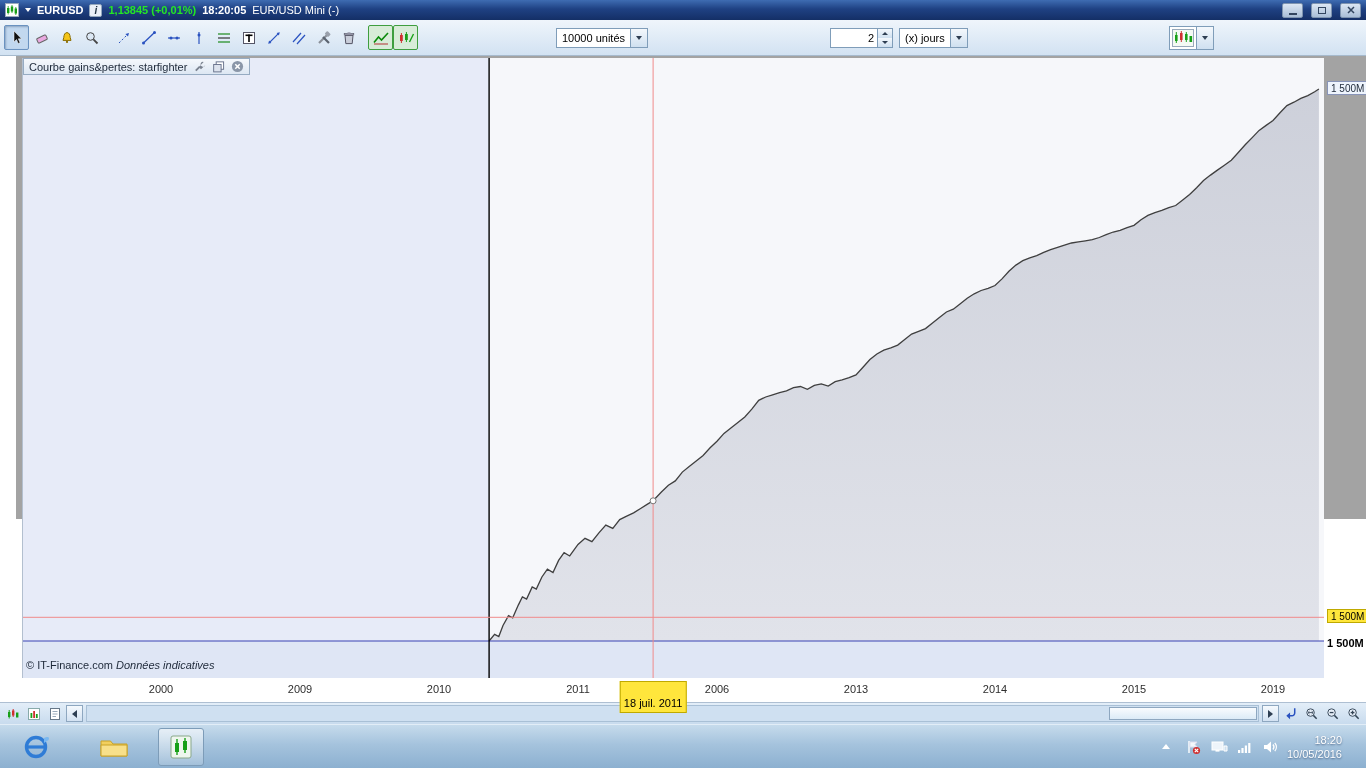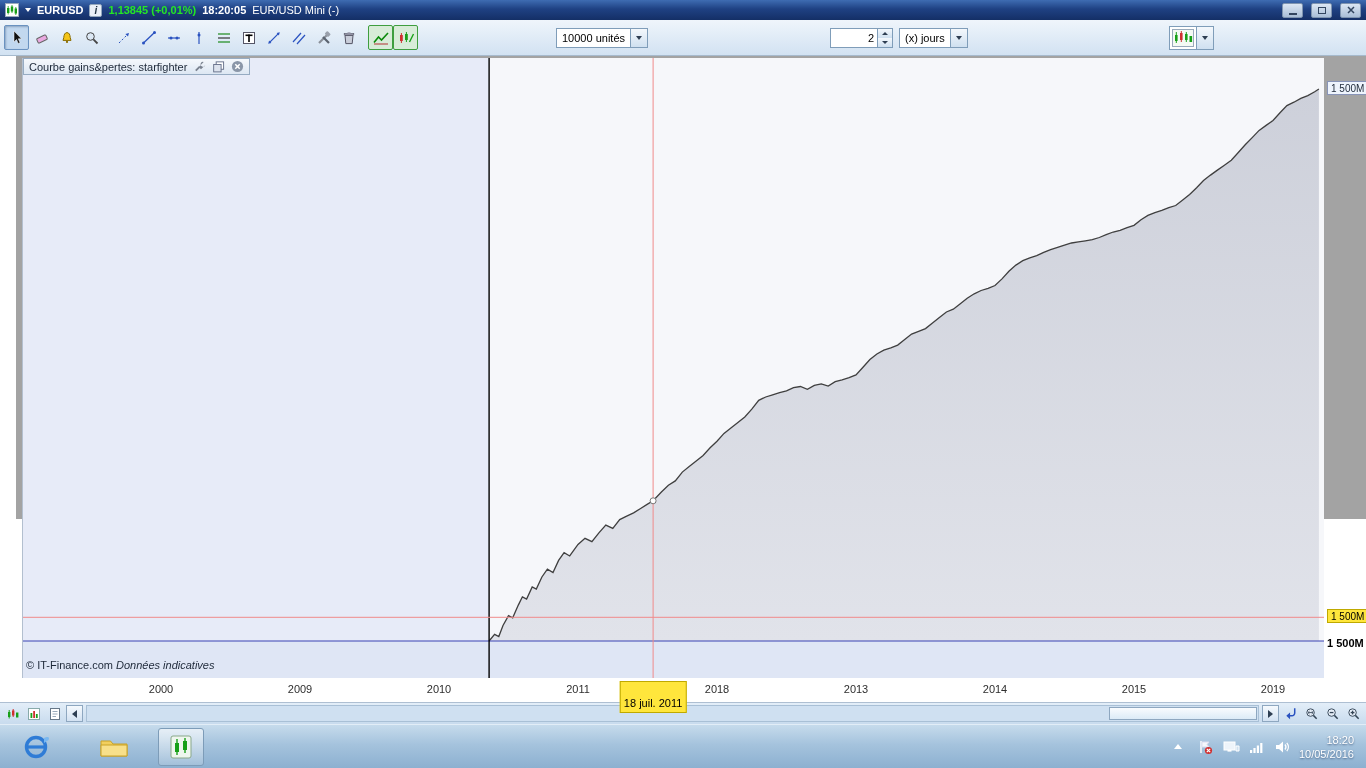--- a/index.html
+++ b/index.html
@@ -83,21 +83,21 @@
   .scroll-thumb { position:absolute; right:1px; top:1px; width:148px; height:13px; background:linear-gradient(#f9fbfe,#dcebf7); border:1px solid #8ea7c0; }
 
   
   .taskbar {
     position:absolute; top:724px; left:0; width:1366px; height:44px;
     background:linear-gradient(#c6dbec 0%, #a5c3dd 45%, #8cb0d0 100%);
     border-top:1px solid #e2edf7; display:flex; align-items:center;
   }
   .task-btn { height:38px; display:flex; align-items:center; justify-content:center; border-radius:3px; border:1px solid transparent; }
   .task-btn.active { background:linear-gradient(rgba(255,255,255,.6),rgba(255,255,255,.18)); border:1px solid #7d9cb8; }
-  .tray { margin-left:auto; display:flex; align-items:center; gap:9px; padding-right:12px; }
+  .tray { margin-left:auto; display:flex; align-items:center; gap:9px; padding-right:24px; }
   .tray-clock { text-align:right; line-height:14px; color:#fff; text-shadow:0 1px 2px rgba(10,30,70,.55); }
   .tri-up-w { width:0; height:0; border-left:4px solid transparent; border-right:4px solid transparent; border-bottom:5px solid #fff; }
 </style>
 </head>
 <body>
 
 <div class="titlebar">
   <span class="tb-appicon">
     <svg width="12" height="12" viewBox="0 0 12 12">
       <rect x="1" y="4" width="2.4" height="5" fill="#18a018"></rect>
@@ -334,21 +334,21 @@
     <span>© IT-Finance.com</span>
     <i>Données indicatives</i>
   </div>
 
   <div class="xaxis" id="xaxis">
     <span class="date-label" id="date-label" style="left: 630.1px;">18 juil. 2011</span>
   <span class="year-label" style="left: 138px;">2000</span>
       <span class="year-label" style="left: 277px;">2009</span>
       <span class="year-label" style="left: 416px;">2010</span>
       <span class="year-label" style="left: 555px;">2011</span>
-      <span class="year-label" style="left: 694px;">2018</span>
+      <span class="year-label" style="left: 694px;">2006</span>
       <span class="year-label" style="left: 833px;">2013</span>
       <span class="year-label" style="left: 972px;">2014</span>
       <span class="year-label" style="left: 1111px;">2015</span>
       <span class="year-label" style="left: 1250px;">2019</span>
     </div>
 </div>
 
 <div class="scroll-row">
   <span class="mini-btn">
     <svg width="14" height="14" viewBox="0 0 14 14">

